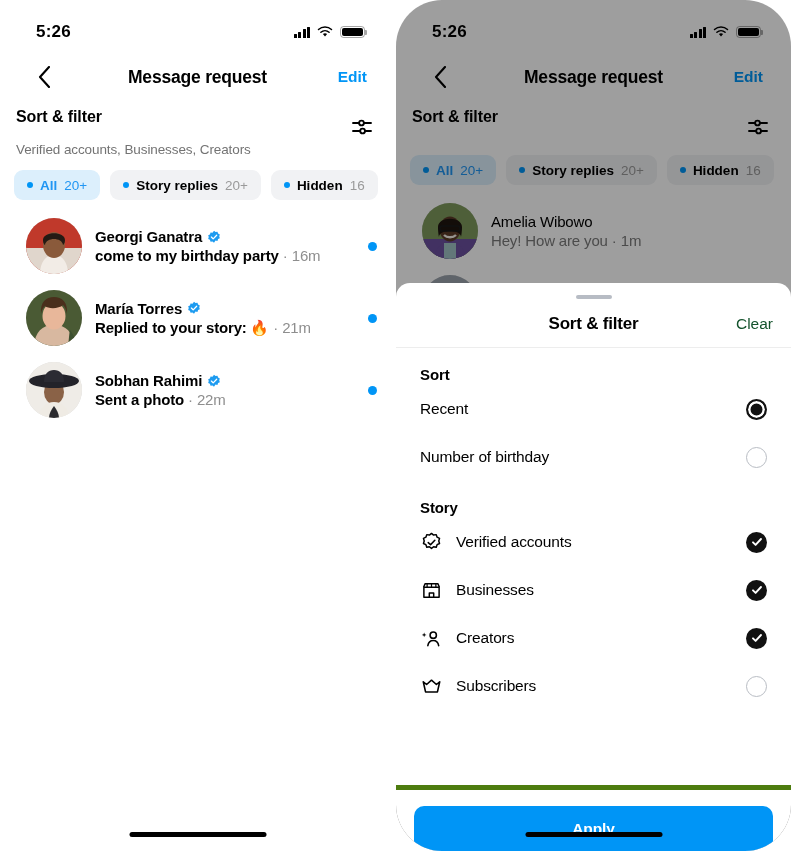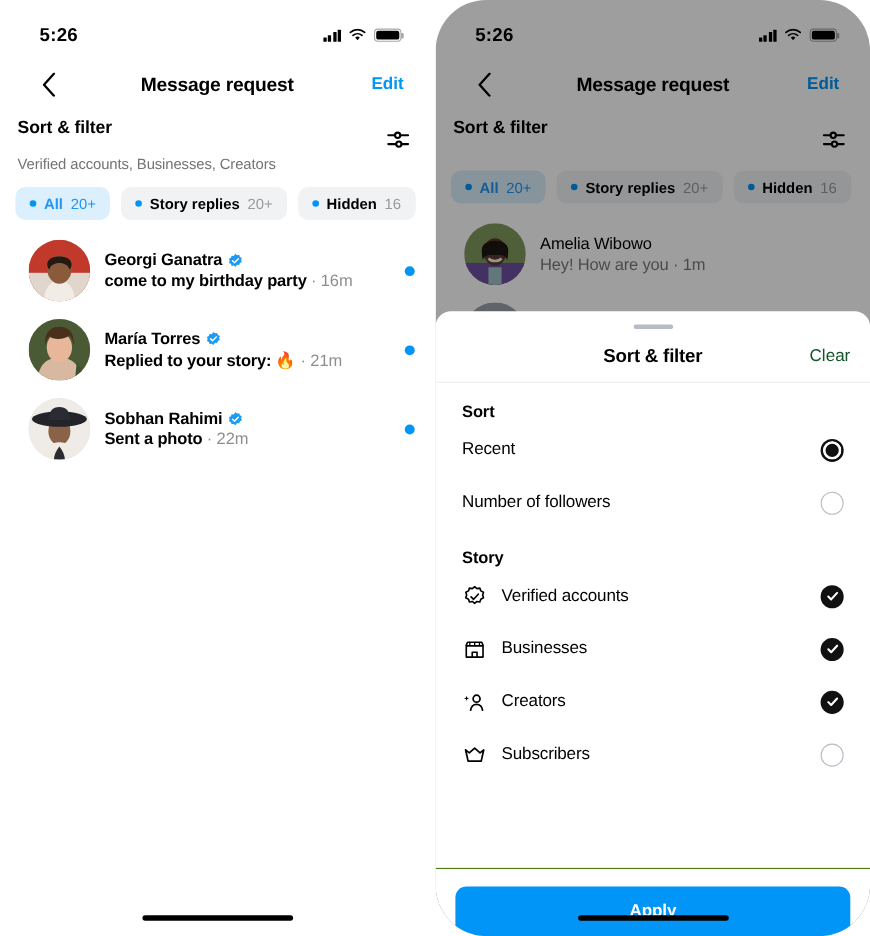--- a/index.html
+++ b/index.html
@@ -145,21 +145,21 @@
   }
   .opt .label { flex:1 1 auto; font-size:15.5px; color:#000; letter-spacing:-.15px;}
   .opt-icon { width:22px;height:22px;flex:0 0 auto;display:flex;align-items:center;justify-content:center;}
 
   .radio { width:21px;height:21px;border-radius:50%;border:1.8px solid #B9BDC4;flex:0 0 auto;}
   .radio.on { border:2.5px solid #111; background:#111; box-shadow: inset 0 0 0 2.5px #fff; }
   .check { width:21px;height:21px;border-radius:50%;background:#111;flex:0 0 auto;
            display:flex;align-items:center;justify-content:center;}
   .check svg{display:block}
 
-  .sheet-foot { border-top:1px solid #4d7c0f; padding: 16px 18px 0; }
+  .sheet-foot { border-top:5px solid #4d7c0f; padding: 16px 18px 0; }
   .apply {
     display:block; width:100%; height: 45px; border:none; border-radius: 10px;
     background:#0095F6; color:#fff; font-size:15.5px; font-weight:700;
     font-family:"Liberation Sans", sans-serif; letter-spacing:-.1px; cursor:pointer;
   }
 </style>
 </head>
 <body>
 
 <div class="stage">
@@ -426,21 +426,21 @@
 
       <div class="sheet-body">
 
         <div class="group-title">Sort</div>
 
         <div class="opt">
           <span class="label">Recent</span>
           <span class="radio on"></span>
         </div>
         <div class="opt">
-          <span class="label">Number of followers</span>
+          <span class="label">Number of birthday</span>
           <span class="radio"></span>
         </div>
 
         <div class="group-title">Story</div>
 
         <div class="opt">
           <span class="opt-icon">
             <svg width="21" height="21" viewBox="0 0 24 24">
               <path d="M12 1.6l2.4 1.9 3-.5 1 2.9 2.8 1.4-.9 2.9.9 2.9-2.8 1.4-1 2.9-3-.5-2.4 1.9-2.4-1.9-3 .5-1-2.9-2.8-1.4.9-2.9-.9-2.9 2.8-1.4 1-2.9 3 .5z" fill="none" stroke="#000" stroke-width="1.7" stroke-linejoin="round"></path>
               <path d="M8.3 12.1l2.6 2.5 4.9-5.2" stroke="#000" stroke-width="1.8" fill="none" stroke-linecap="round" stroke-linejoin="round"></path>

